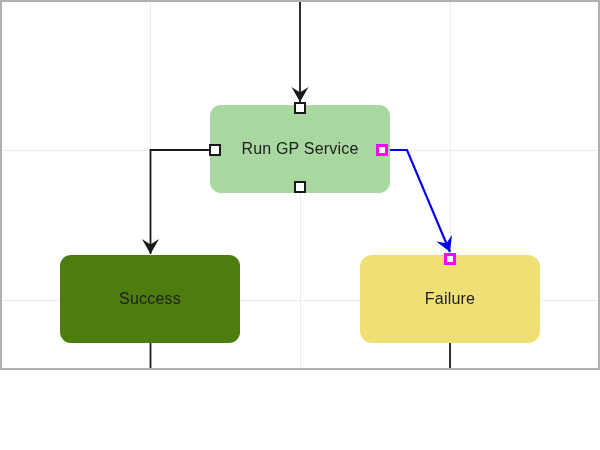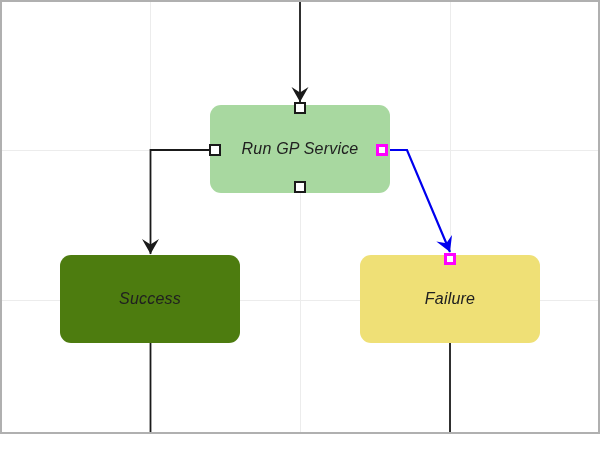--- a/index.html
+++ b/index.html
@@ -1,19 +1,18 @@
 <!DOCTYPE html>
 <html><head>
 <meta charset="utf-8">
 <style>
   html,body{margin:0;padding:0;background:#ffffff;}
   .canvas{
-    position:relative;width:600px;height:434px;overflow:hidden;
+    position:relative;width:600px;height:370px;overflow:hidden;
     font-family:"Liberation Sans",sans-serif;
-    font-style:italic;
   }
   .frame{position:absolute;inset:0;border:2px solid;pointer-events:none;z-index:40;}
   .gl{position:absolute;z-index:1;}
   .gl.v{top:0;bottom:0;width:1px;}
   .gl.h{left:0;right:0;height:1px;}
   .edges{position:absolute;left:0;top:0;z-index:5;}
   .edge{fill:none;stroke-width:1.8px;}
   .edge.selected{stroke-width:2.2px;}
   .node{
     position:absolute;width:180px;height:88px;border-radius:11px;z-index:10;
@@ -53,21 +52,21 @@
     <path class="edge" d="M150.5 343 L150.5 450" stroke="#1a1a1a"></path>
     <path class="edge" d="M450 343 L450 450" stroke="#1a1a1a"></path>
   </svg>
 
   <div class="node" style="left: 210px; top: 105px; background-color: rgb(168, 216, 160);">
     <span>Run GP Service</span>
   </div>
   <div class="node" style="left: 60px; top: 255px; background-color: #4d7c0f;">
     <span>Success</span>
   </div>
-  <div class="node" style="left: 360px; top: 255px; background-color: rgb(239, 224, 118);">
+  <div class="node" style="left: 360px; top: 255px; background-color: rgb(239, 224, 118); border-radius: 12px;">
     <span>Failure</span>
   </div>
 
   <div class="port" style="left: 294px; top: 102px; background-color: rgb(255, 255, 255); border-color: rgb(26, 26, 26);"></div>
   <div class="port" style="left: 209px; top: 144px; background-color: rgb(255, 255, 255); border-color: rgb(26, 26, 26);"></div>
   <div class="port selected" style="left: 376px; top: 144px; background-color: rgb(255, 255, 255); border-color: rgb(255, 0, 255);"></div>
   <div class="port" style="left: 294px; top: 181px; background-color: rgb(255, 255, 255); border-color: rgb(26, 26, 26);"></div>
   <div class="port selected" style="left: 444px; top: 253px; background-color: rgb(255, 255, 255); border-color: rgb(255, 0, 255);"></div>
 
   <div class="frame" style="border-color: rgb(176, 176, 176);"></div>

